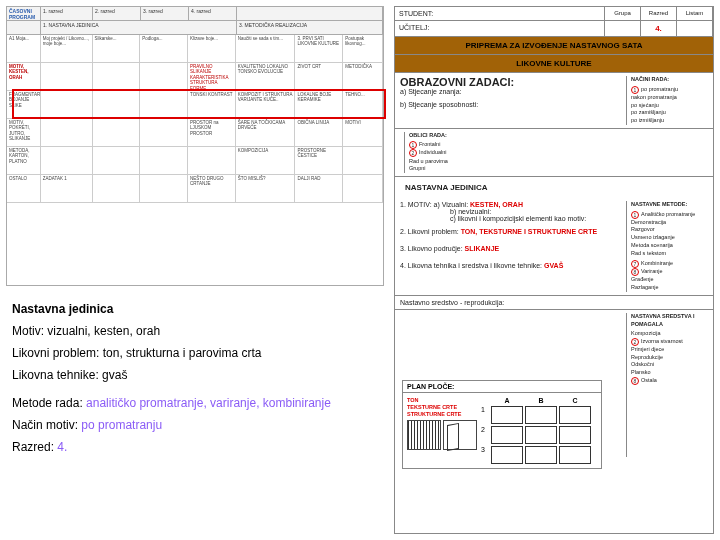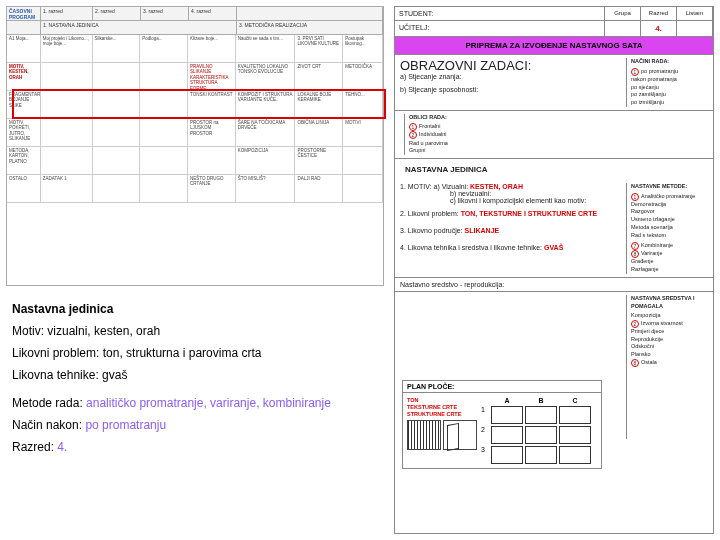--- a/index.html
+++ b/index.html
@@ -27,26 +27,26 @@
   
   
   .right {
     position: absolute; right: 6px; top: 6px; width: 320px; height: 528px;
     border: 1px solid #888; background: #fff; font-size: 7px; color: #222;
   }
   .r-head { display: flex; border-bottom: 1px solid #888; }
   .r-head > div { border-right: 1px solid #888; padding: 3px 4px; }
   .r-head-main { flex: 1; }
   .r-head-small { width: 36px; font-size: 6px; text-align: center; }
-  .r-title { text-align: center; font-weight: bold; font-size: 8px; padding: 4px; border-bottom: 1px solid #888; background: #d946ef; color: #000; }
+  .r-title { text-align: center; font-weight: bold; font-size: 8px; padding: 4px; border-bottom: 1px solid #888; background: #a16207; color: #000; }
   .r-row { border-bottom: 1px solid #888; padding: 3px 5px; display: flex; }
   .r-left { flex: 1; }
   .r-rightcol { width: 82px; border-left: 1px solid #888; padding-left: 4px; margin-left: 4px; font-size: 6px; }
   .red-num { color: #d00; font-weight: bold; font-size: 8px; }
-  .bold-head { font-weight: normal; font-size: 13px; padding: 3px 5px; }
+  .bold-head { font-weight: bold; font-size: 11px; padding: 3px 5px; }
   .njed { font-weight: bold; font-size: 8px; padding: 3px 5px; }
   .redtxt { color: #d00; font-weight: bold; }
   
   
   .bottom-text {
     position: absolute; left: 12px; top: 300px; width: 370px;
     font-size: 12px; color: #000; line-height: 1.5;
   }
   .bottom-text .title { font-weight: bold; }
   .bottom-text .red { color: #8b5cf6; }
@@ -162,20 +162,21 @@
     <div class="r-head-small">Razred</div>
     <div class="r-head-small">Listam</div>
   </div>
   <div class="r-head">
     <div class="r-head-main">UČITELJ:</div>
     <div class="r-head-small"></div>
     <div class="r-head-small red-num">4.</div>
     <div class="r-head-small"></div>
   </div>
   <div class="r-title">PRIPREMA ZA IZVOĐENJE NASTAVNOG SATA</div>
+  <div class="r-title" style="border-top:none">LIKOVNE KULTURE</div>
 
   <div class="r-row">
     <div class="r-left">
       <div class="bold-head" style="padding:0">OBRAZOVNI ZADACI:</div>
       <div>a) Stjecanje znanja:</div>
       <div style="margin-top:6px">b) Stjecanje sposobnosti:</div>
     </div>
     <div class="r-rightcol r-side-panel">
       <div class="hd">NAČINI RADA:</div>
       <div><span class="circ">1</span><span>po promatranju</span></div>
@@ -275,15 +276,15 @@
     </div>
   </div>
 </div>
 
 <div class="bottom-text">
   <p class="title">Nastavna jedinica</p>
   <p><span>Motiv: </span><span>vizualni, kesten, orah</span></p>
   <p><span>Likovni problem: </span><span>ton, strukturna i parovima crta</span></p>
   <p><span>Likovna tehnike: </span><span>gvaš</span></p>
   <p style="margin-top:10px"><span>Metode rada: </span><span class="red">analitičko promatranje, variranje, kombiniranje</span></p>
-  <p><span>Način nakon: </span><span class="red">po promatranju</span></p>
+  <p><span>Način motiv: </span><span class="red">po promatranju</span></p>
   <p style=""><span>Razred: </span><span class="red">4.</span></p>
 </div>
 
 </body></html>

